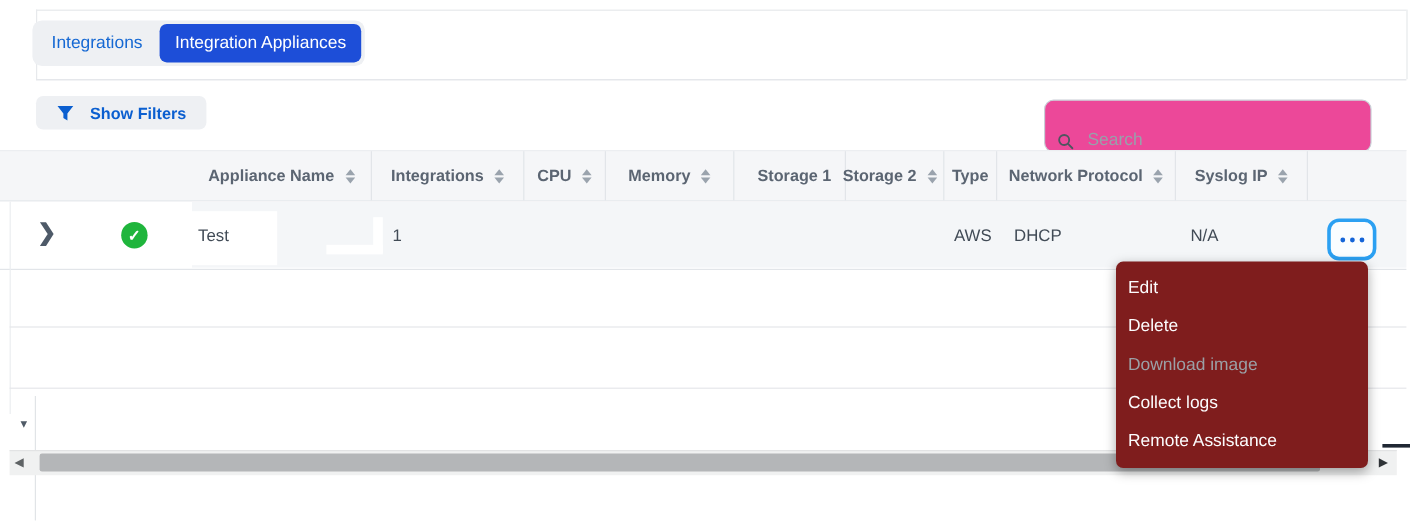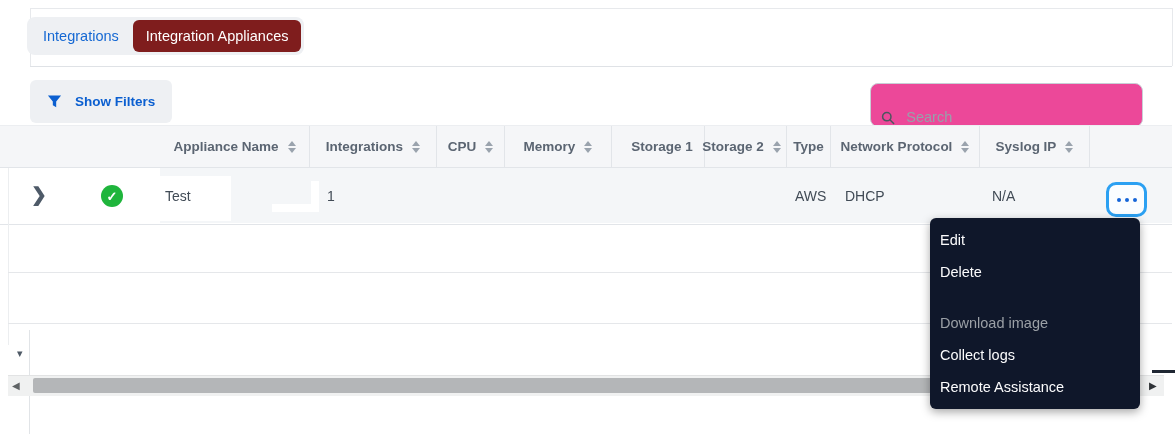--- a/index.html
+++ b/index.html
@@ -4,28 +4,28 @@
 <style>
   html,body{margin:0;padding:0;background:#fff;}
   #app{position:relative;width:1175px;height:434px;background:#ffffff;overflow:hidden;
        font-family:"Liberation Sans",sans-serif;color:#414b56;padding-left:32px;}
   .line{position:absolute;background:#e7e9ec;}
 
   
   .tabgroup{position:absolute;left:27px;top:17px;height:38px;background:#eef0f3;border-radius:8px;
             display:flex;align-items:center;padding-left:16px;}
   .tab{font-size:14.5px;color:#1568d3;white-space:nowrap;cursor:pointer;}
-  .tab.active{background:#7f1d1d;color:#fff;height:32px;margin:0 3px 0 14px;border-radius:6px;
+  .tab.active{background:#1d4ed8;color:#fff;height:32px;margin:0 3px 0 14px;border-radius:6px;
               display:flex;align-items:center;padding:0 13px;font-weight:500;}
   .add-btn{position:absolute;left:1030px;top:27px;width:110px;height:26px;background:#0d64d2;color:#fff;
            border:none;border-radius:5px;font-weight:bold;font-size:13px;cursor:pointer;
            font-family:"Liberation Sans",sans-serif;}
 
   
-  .filters-pill{position:absolute;left:30px;top:80px;height:43px;background:#eef0f3;border-radius:6px;
+  .filters-pill{position:absolute;left:30px;top:80px;height:28px;background:#eef0f3;border-radius:6px;
                 display:flex;align-items:center;gap:13px;padding:0 17px;cursor:pointer;}
   .filters-pill span{color:#0b5fd0;font-weight:bold;font-size:13.5px;}
   .search{position:absolute;left:870px;top:83px;width:273px;height:44px;border:1px solid #c9ced6;
           border-radius:8px;background:#ec4899;display:flex;align-items:flex-end;gap:9px;padding:0 10px;
           box-sizing:border-box;}
   .search input{border:none;outline:none;font-size:14.5px;color:#333;width:100%;background:transparent;
                 font-family:"Liberation Sans",sans-serif;}
   .search input::placeholder{color:#98a0ab;}
 
   
@@ -60,25 +60,25 @@
 
   
   .sb-track{position:absolute;left:8px;top:375px;width:1156px;height:21px;background:#f0f1f1;
             border-top:1px solid #e2e3e4;box-sizing:border-box;}
   .sb-arrow{position:absolute;font-size:10px;color:#5f6365;line-height:12px;}
   .sb-thumb{position:absolute;left:33px;top:378px;width:1067px;height:15px;background:#b4b6b8;
             border-radius:2px;cursor:grab;}
   .dark-mark{position:absolute;left:1152px;top:370px;width:23px;height:3px;background:#1f2733;}
 
   
-  .menu{position:absolute;left:930px;top:218px;width:210px;background:#0f172a;border-radius:6px;
+  .menu{position:absolute;left:930px;top:218px;width:210px;background:#7f1d1d;border-radius:6px;
         padding:6px 0;box-shadow:0 3px 10px rgba(0,0,0,.35);z-index:10;}
   .menu-item{height:32px;line-height:32px;padding:0 10px;color:#fcfcfd;font-size:14.5px;cursor:pointer;
              white-space:nowrap;}
-  .menu-item.disabled{color:#9ba0a6;cursor:default;margin-top:19px;}
+  .menu-item.disabled{color:#9ba0a6;cursor:default;}
   .menu-item.highlighted{border:4px solid #edA12f;margin:0 17px 0 2px;padding:0 4px;height:23px;
                          line-height:23px;}
 </style>
 </head>
 <body>
 
 <div id="app">
 
   <div class="line" style="left:30px;top:8px;width:1142px;height:1px;"></div>
   <div class="line" style="left:30px;top:8px;width:1px;height:58px;"></div>

